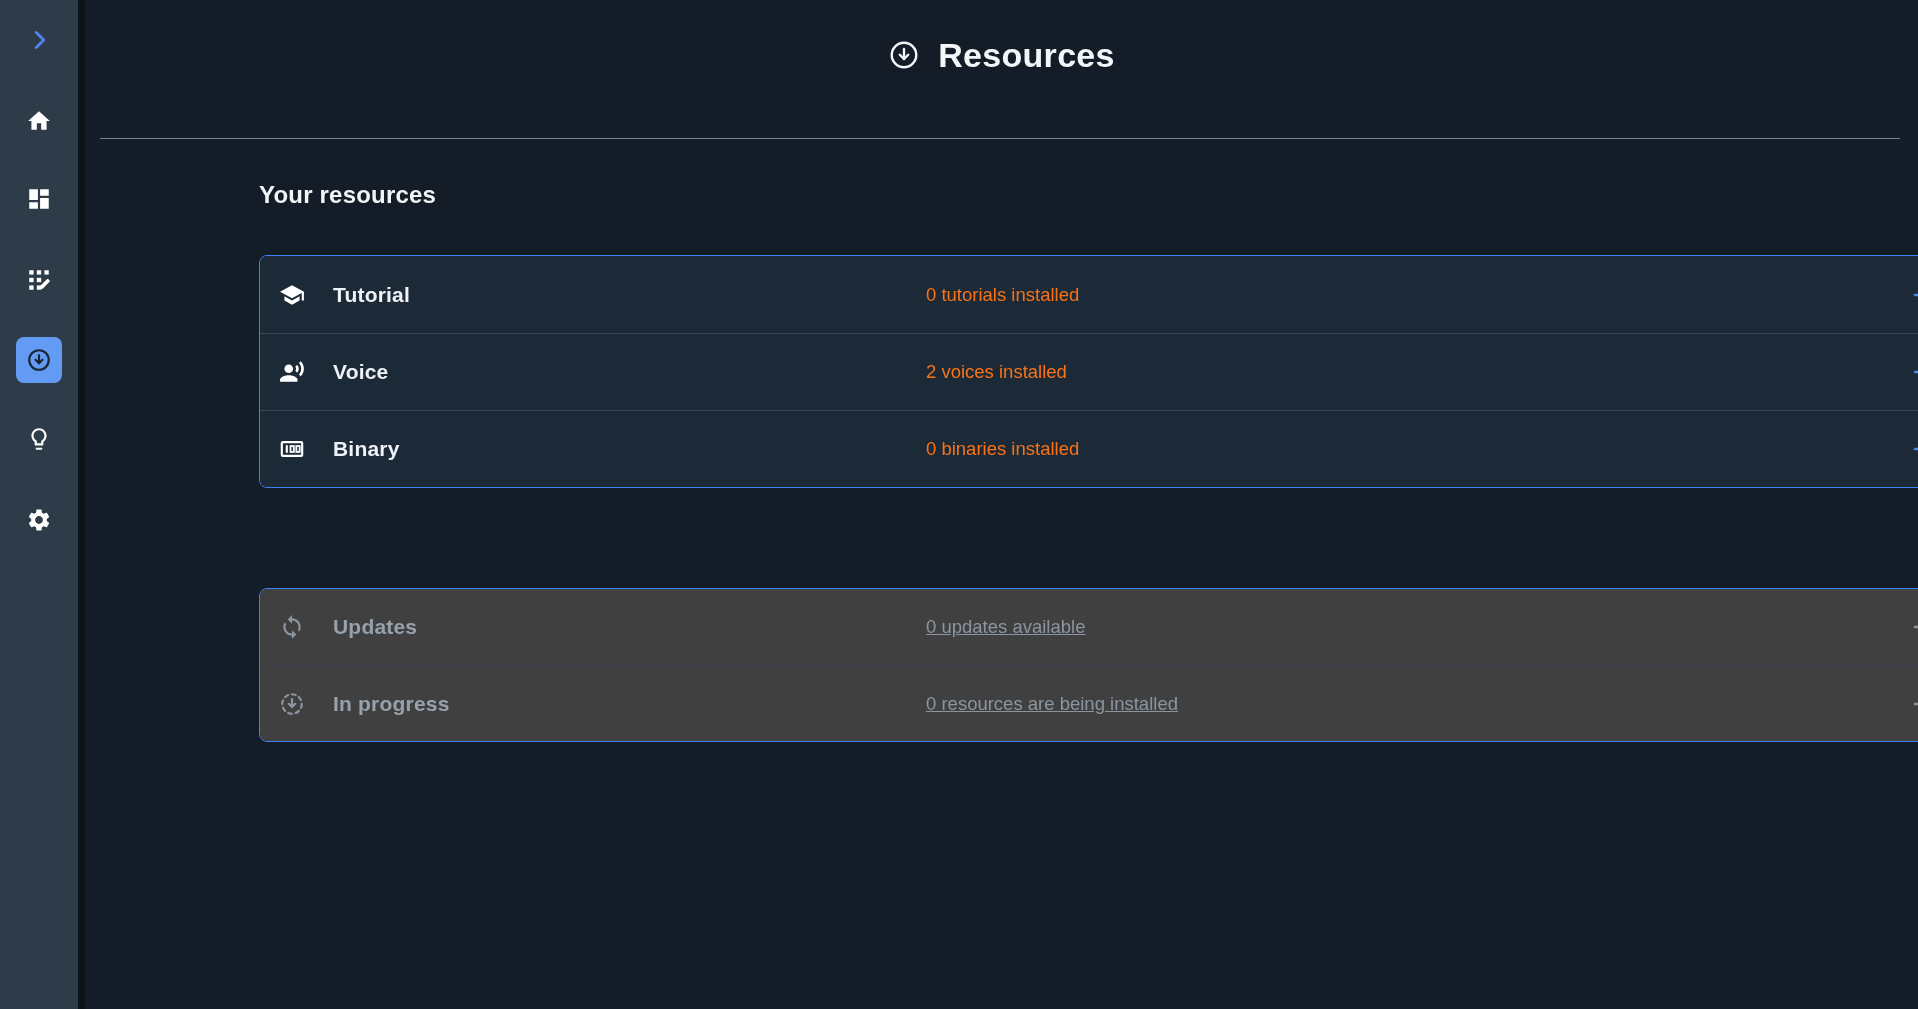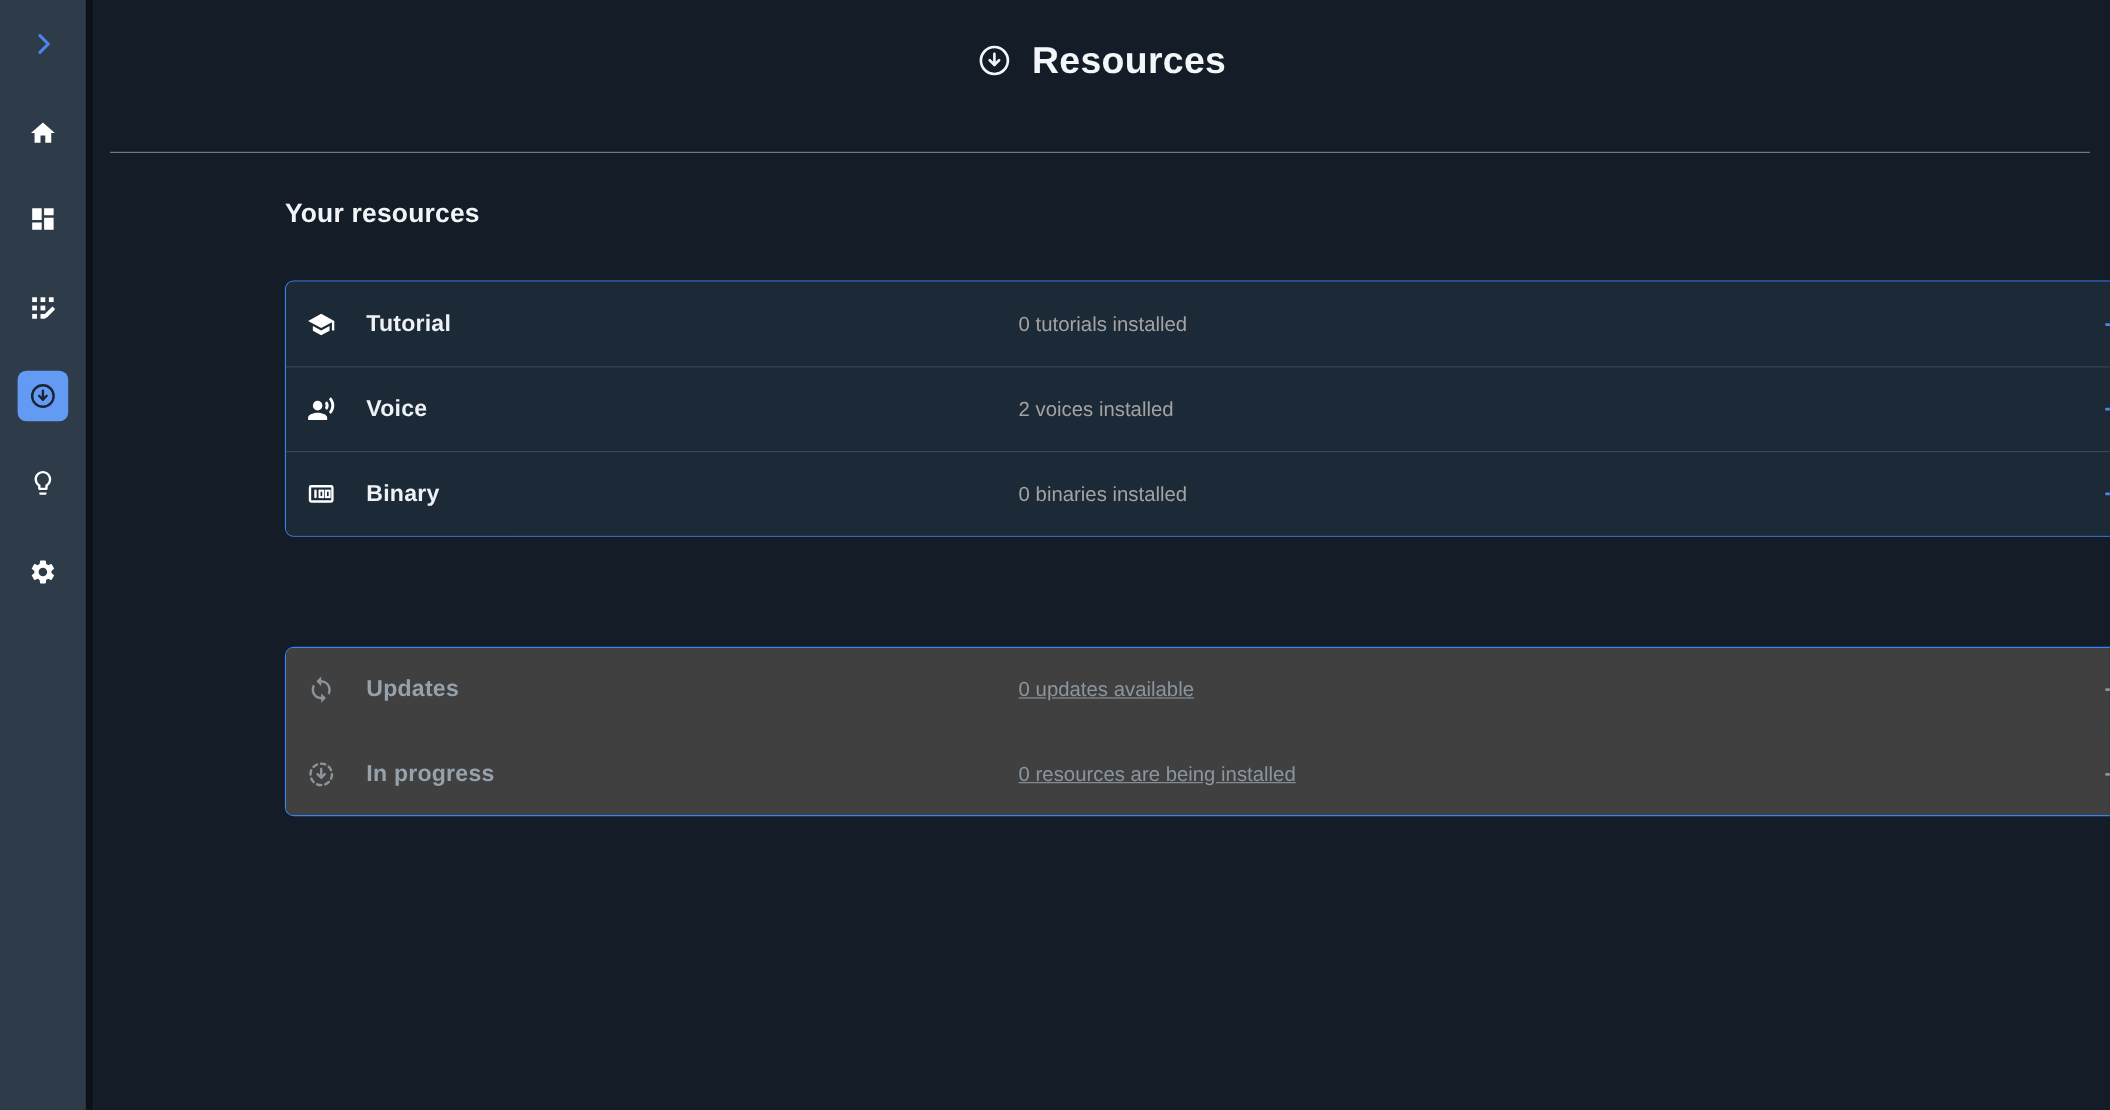--- a/index.html
+++ b/index.html
@@ -64,21 +64,21 @@
   .row.disabled { background:#404040; cursor:default; }
 
   .ricon { width:26px; height:26px; color:#ffffff; flex:0 0 auto; }
   .ricon svg { width:26px; height:26px; display:block; }
   .row.disabled .ricon { color:#8b959f; }
 
   .rlabel { margin-left:28px; font-size:21px; font-weight:bold; color:#eef2f6; letter-spacing:.2px; }
   .row.disabled .rlabel { color:#97a1ab; }
 
   .rstatus {
-    position:absolute; left:666px; font-size:18.5px; color:#a3a3a3; font-weight:normal;
+    position:absolute; left:666px; font-size:18.5px; color:#f97316; font-weight:normal;
   }
   .row.disabled .rstatus { color:#8b959f;text-decoration:underline; }
 
   .rarrow { margin-left:auto; width:30px; height:30px; color:#4f86ec; }
   .rarrow svg { width:30px; height:30px; display:block; }
   .row.disabled .rarrow { color:#8b959f; }
 </style>
 </head>
 <body>
 

